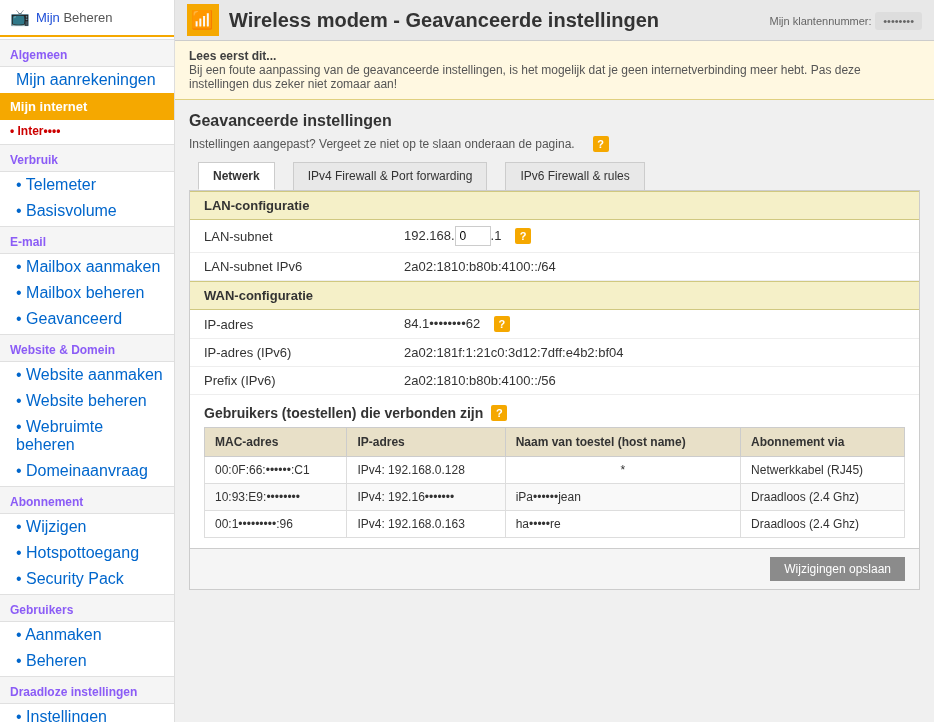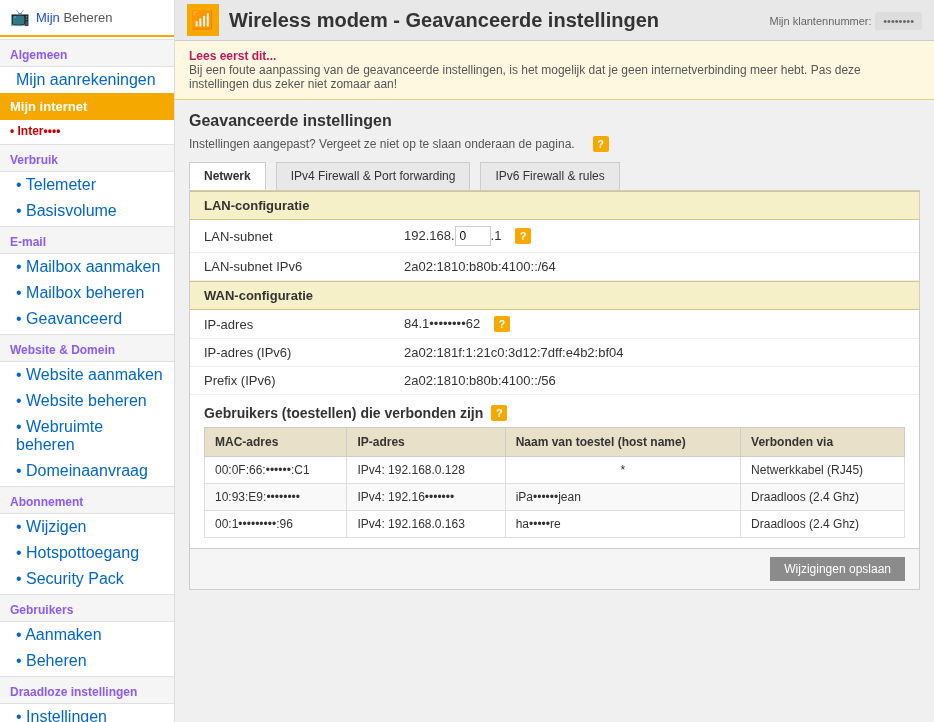--- a/index.html
+++ b/index.html
@@ -19,30 +19,30 @@
     
     .top-bar { background: #e8e8e8; border-bottom: 1px solid #ccc; padding: 4px 12px; display: flex; align-items: center; justify-content: space-between; min-height: 36px; }
     .top-bar-title { display: flex; align-items: center; gap: 10px; }
     .page-icon { width: 32px; height: 32px; background: #f5a800; display: flex; align-items: center; justify-content: center; }
     .page-icon-inner { color: #fff; font-size: 18px; }
     .page-heading { font-size: 20px; font-weight: bold; color: #333; }
     .klant-number { font-size: 11px; color: #666; background: #ddd; padding: 3px 8px; border-radius: 3px; }
 
     
     .warning-box { background: #fff8e1; border-bottom: 1px solid #e0d080; padding: 8px 14px; font-size: 12px; color: #555; }
-    .warning-box strong { color: #be185d; }
+    .warning-box strong { color: #404040; }
 
     
     .advanced-container { padding: 12px 14px; }
     .section-title-bar { font-size: 16px; font-weight: bold; color: #333; margin-bottom: 6px; }
     .settings-note { font-size: 12px; color: #555; margin-bottom: 10px; display: flex; align-items: center; gap: 18px; }
     .help-icon { display: inline-flex; align-items: center; justify-content: center; width: 16px; height: 16px; background: #f5a800; color: #fff; font-size: 11px; font-weight: bold; border-radius: 2px; cursor: pointer; }
 
     
-    .tabs { display: flex; gap: 8px; margin-bottom: 0; border-bottom: none; }
+    .tabs { display: flex; gap: 16px; margin-bottom: 0; border-bottom: none; margin-left: 9px; }
     .tab { padding: 6px 14px; font-size: 12px; cursor: pointer; border: 1px solid #ccc; background: #e8e8e8; color: #333; margin-right: 2px; border-bottom: none; }
     .tab.active { background: #fff; border-bottom: 1px solid #fff; font-weight: bold; color: #333; }
 
     
     .content-panel { background: #fff; border: 1px solid #ccc; padding: 0; }
 
     
     .panel-section-header { background: #f5f0c8; border-bottom: 1px solid #d0c880; border-top: 1px solid #d0c880; padding: 6px 14px; font-size: 13px; font-weight: bold; color: #333; margin-top: 0; }
 
     
@@ -201,21 +201,21 @@
           <span class="users-title">Gebruikers (toestellen) die verbonden zijn</span>
           <span class="help-icon">?</span>
         </div>
 
         <table class="users-table" style="margin: 0 14px 10px; width: calc(100% - 28px);">
           <thead>
             <tr>
               <th>MAC-adres</th>
               <th>IP-adres</th>
               <th>Naam van toestel (host name)</th>
-              <th>Verbonden via</th>
+              <th>Abonnement via</th>
             </tr>
           </thead>
           <tbody>
             <tr>
               <td>00:0F:66:••••••:C1</td>
               <td>IPv4: 192.168.0.128</td>
               <td style="text-align:center;">*</td>
               <td>Netwerkkabel (RJ45)</td>
             </tr>
             <tr>

